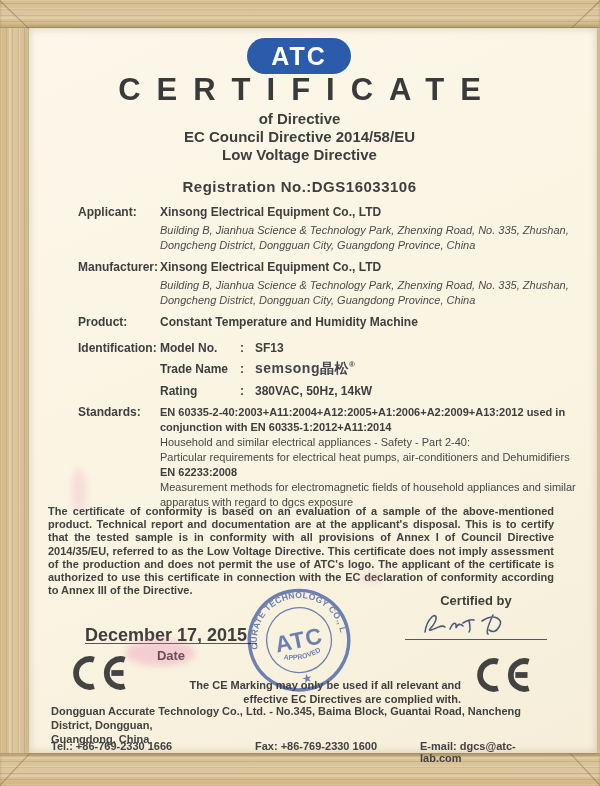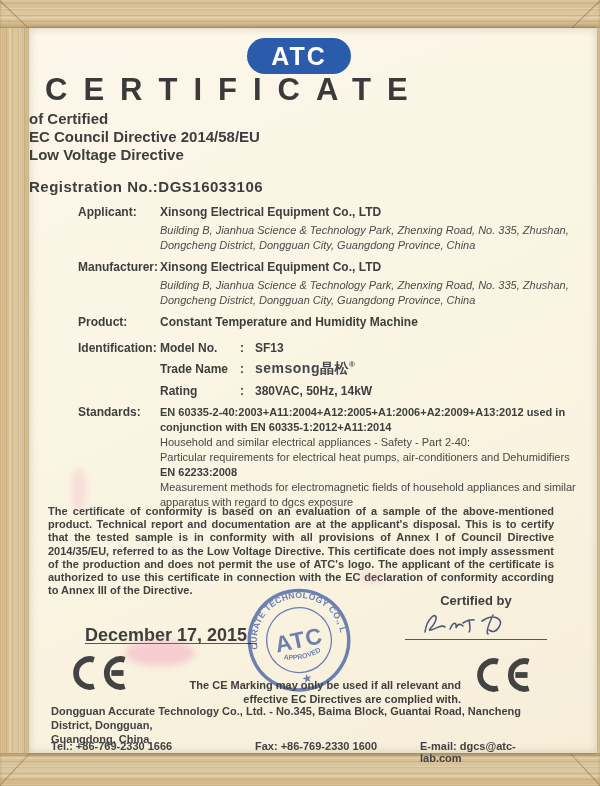--- a/index.html
+++ b/index.html
@@ -34,21 +34,21 @@
   .m-br{right:0;bottom:0;width:44px;transform-origin:100% 100%;transform:rotate(47deg);}
 
   
   .paper{
     position:absolute;left:29px;top:28px;width:568px;height:725px;
     background:linear-gradient(155deg,#fcf7ea 0%,#faf4e2 55%,#f6eed9 100%);
     box-shadow:inset 0 0 9px rgba(140,110,60,.30), 0 0 4px rgba(80,60,25,.35);
     color:#3e3e3e;
   }
   .abs{position:absolute;}
-  .ctr{left:0;width:541px;text-align:left;}
+  .ctr{left:0;width:541px;text-align:center;}
   .b{font-weight:bold;}
 
   
   .logo-pill{
     left:218px;top:10px;width:104px;height:36px;border-radius:18px;
     background:#2b5cab;display:flex;align-items:center;justify-content:center;
     color:#fff;font-size:25px;font-weight:bold;letter-spacing:2px;
   }
   .title{top:44px;font-size:31px;font-weight:bold;letter-spacing:16px;text-indent:16px;color:#3a3a3a;}
   .subtitle{top:82px;font-size:15px;font-weight:bold;}
@@ -109,21 +109,21 @@
 <div class="miter m-tr"></div>
 <div class="miter m-bl"></div>
 <div class="miter m-br"></div>
 
 <div class="paper">
 
   <div class="abs logo-pill">
     <span>ATC</span>
   </div>
   <div class="abs ctr title">CERTIFICATE</div>
-  <div class="abs ctr subtitle">of Certified</div>
+  <div class="abs ctr subtitle">of Directive</div>
   <div class="abs ctr dir1">EC Council Directive 2014/58/EU</div>
   <div class="abs ctr dir2">Low Voltage Directive</div>
   <div class="abs ctr reg">Registration No.:DGS16033106</div>
 
   <div class="abs lbl" style="top:177px">Applicant:</div>
   <div class="abs val" style="top:177px">Xinsong Electrical Equipment Co., LTD</div>
   <div class="abs addr" style="top:195px">Building B, Jianhua Science &amp; Technology Park, Zhenxing Road, No. 335, Zhushan,</div>
   <div class="abs addr" style="top:210px">Dongcheng District, Dongguan City, Guangdong Province, China</div>
 
   <div class="abs lbl" style="top:232px">Manufacturer:</div>
@@ -161,20 +161,21 @@
   <div class="abs certified">Certified by</div>
   <div class="abs sig" title="Bart Fang">
     <svg width="112" height="34" viewBox="0 0 112 34">
       <path d="M8,26 C10,12 20,5 19,13 C18,20 9,25 14,24 C21,22 25,18 28,21 M33,23 c3,-7 7,-8 6,-1 c2,-5 5,-4 7,-2 M52,14 q2,11 0,12 m-6,-9 q7,-4 11,-3 M76,9 q-8,17 -5,19 m-6,-13 q9,-6 15,-3 q6,3 2,9 q-4,7 -10,3" stroke="#4d5a78" stroke-width="1.6" fill="none" stroke-linecap="round"></path>
     </svg>
   </div>
   <div class="abs sig-line"></div>
 
   <div class="abs date-val">December 17, 2015</div>
   <div class="abs date-line"></div>
+  <div class="abs date-lbl">Date</div>
 
   <div class="abs stamp" aria-label="ACCURATE TECHNOLOGY CO., LTD">
     <svg width="108" height="108" viewBox="0 0 100 100">
       <g fill="none" stroke="#5b76c5">
         <circle cx="50" cy="52" r="46" stroke-width="3.2"></circle>
         <circle cx="50" cy="52" r="30" stroke-width="1.2"></circle>
       </g>
       <path id="stamp-ring" d="M 11,52 A 39,39 0 0 1 89,52" fill="none"></path>
       <path id="stamp-approved" d="M 29,65 Q 50,74 71,65" fill="none"></path>
       <text font-size="8" font-weight="bold" fill="#5b76c5" letter-spacing="0.3">

